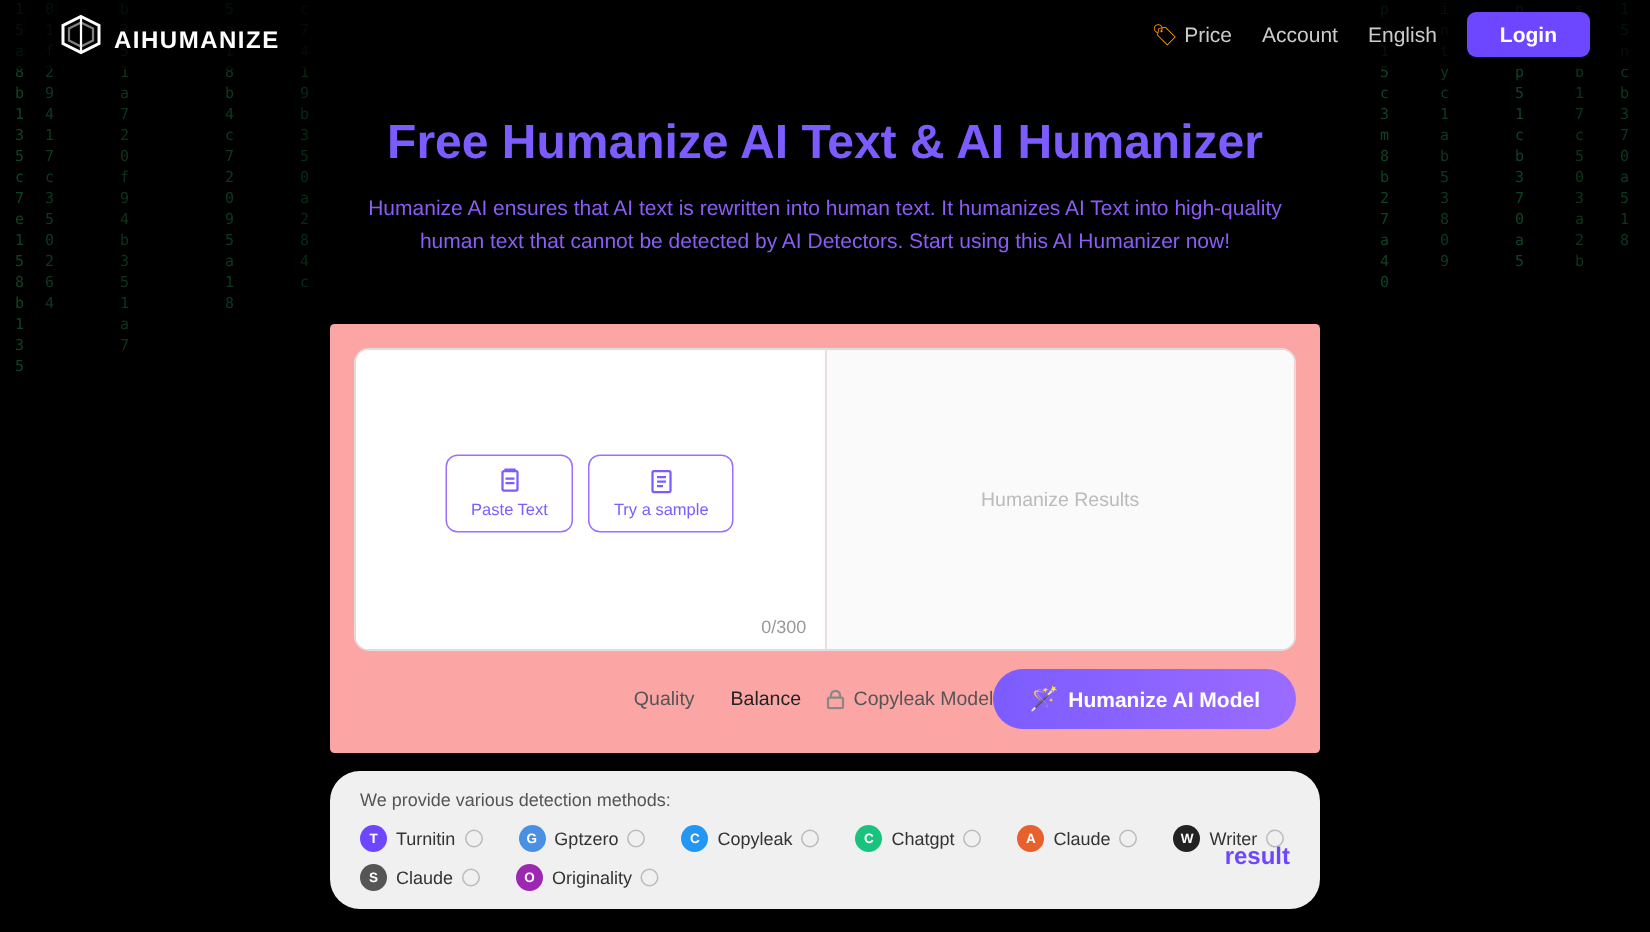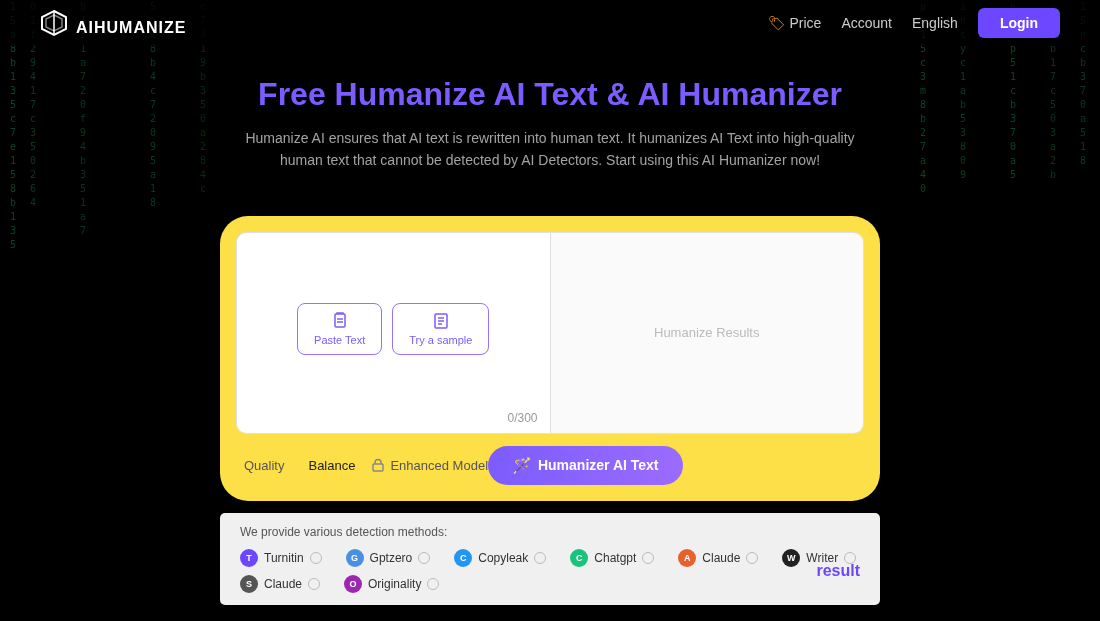--- a/index.html
+++ b/index.html
@@ -94,32 +94,32 @@
       padding: 30px 20px 20px;
     }
     .hero-title {
       font-size: 32px;
       font-weight: 700;
       color: #7c5cff;
       margin-bottom: 14px;
     }
     .hero-subtitle {
       font-size: 14px;
-      color: #a3a3a3;
+      color: #8b5cf6;
       line-height: 1.6;
       max-width: 640px;
       margin: 0 auto 24px;
     }
 
     
     .main-card {
       position: relative;
       z-index: 10;
-      background: #fde047;
-      border-radius: 28px;
+      background: #fca5a5;
+      border-radius: 3px;
       margin: 0 auto;
       width: 660px;
       padding: 16px;
       box-shadow: 0 8px 32px rgba(0,0,0,0.3);
     }
 
     .editor-row {
       display: flex;
       gap: 0;
       border: 1px solid #e0e0e0;
@@ -181,21 +181,21 @@
     }
     .results-label {
       font-size: 13px;
       color: #bbb;
     }
 
     
     .mode-row {
       display: flex;
       align-items: center;
-      justify-content: flex-start;
+      justify-content: flex-end;
       margin-top: 12px;
     }
     .mode-options {
       display: flex;
       align-items: center;
       gap: 8px;
     }
     .mode-btn {
       background: none;
       border: none;
@@ -232,21 +232,21 @@
       display: flex;
       align-items: center;
       gap: 6px;
     }
 
     
     .detection-section {
       position: relative;
       z-index: 10;
       background: #f0f0f0;
-      border-radius: 5px;
+      border-radius: 20px;
       margin: 12px auto;
       width: 660px;
       padding: 12px 20px;
     }
     .detection-label {
       font-size: 12px;
       color: #555;
       margin-bottom: 10px;
     }
     .detection-grid {
@@ -370,26 +370,26 @@
 
   <div class="mode-row">
     <div class="mode-options">
       <button class="mode-btn">Quality</button>
       <button class="mode-btn active">Balance</button>
       <div class="enhanced-model">
         <svg class="lock-icon" viewBox="0 0 14 14" fill="none" stroke="#888" stroke-width="1.5">
           <rect x="2" y="6" width="10" height="7" rx="1"></rect>
           <path d="M4 6V4.5a3 3 0 016 0V6"></path>
         </svg>
-        <span>Enhanced Model</span>
+        <span>Copyleak Model</span>
       </div>
     </div>
     <button class="humanize-btn">
       <span style="font-size:16px;">🪄</span>
-      <span>Humanizer AI Text</span>
+      <span>Humanize AI Model</span>
     </button>
   </div>
 </div>
 
 <div class="detection-section">
   <div class="detection-label">We provide various detection methods:</div>
   <div class="detection-grid">
 
     <div class="detection-item">
       <span class="detection-icon" style="background:#6c47ff;">T</span>

